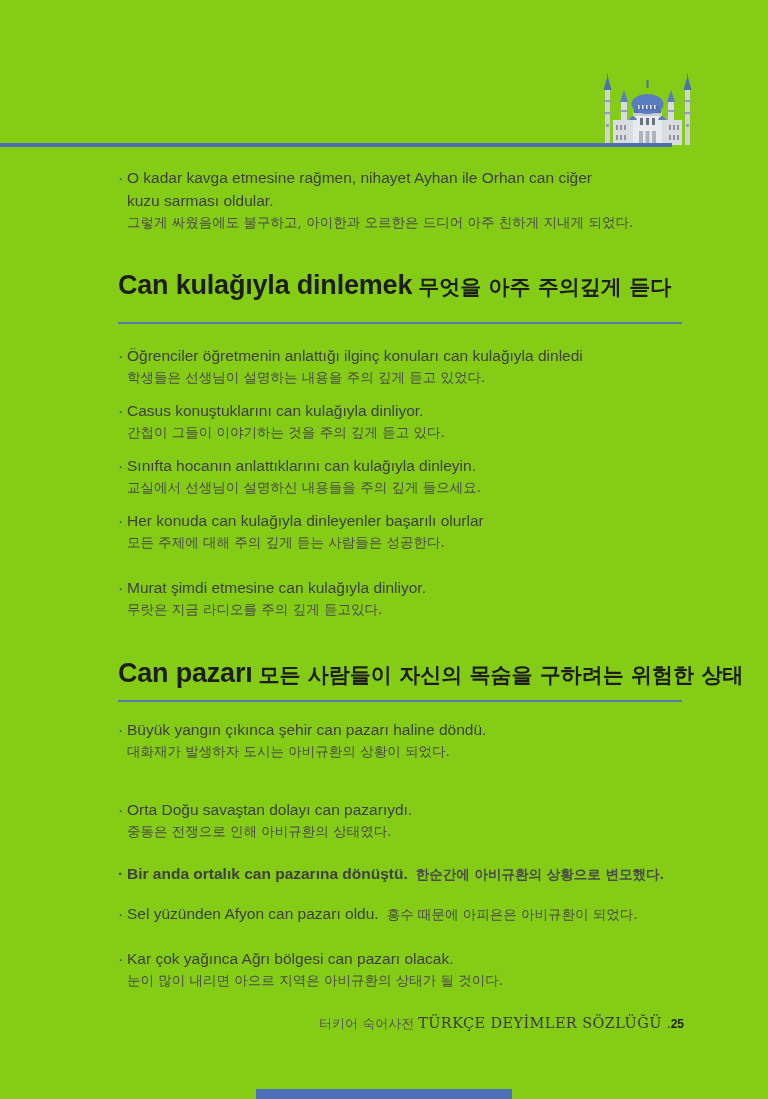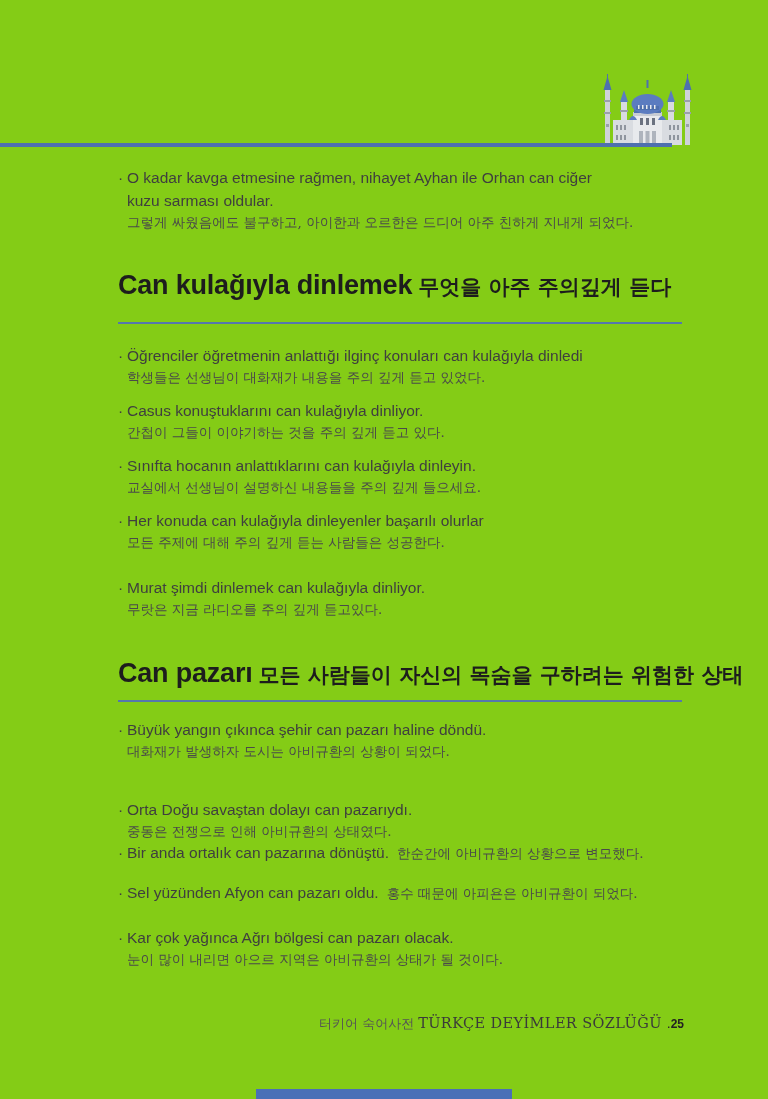--- a/index.html
+++ b/index.html
@@ -34,21 +34,21 @@
   #rule1{margin-top:20px;}
   #s1e0{margin-top:20px;}
   #s1e1{margin-top:12px;}
   #s1e2{margin-top:12px;}
   #s1e3{margin-top:12px;}
   #s1e4{margin-top:24px;}
   #heading2{margin-top:37px;}
   #rule2{margin-top:10px;}
   #s2e0{margin-top:16px;}
   #s2e1{margin-top:37px;}
-  #s2e2{}
+  #s2e2{margin-top:21px;font-weight:bold;}
   #s2e3{margin-top:16px;}
   #s2e4{margin-top:21px;}
 
   
   .footer{position:absolute;top:1014px;right:84px;white-space:nowrap;}
   .f-ko{font-family:"DejaVu Serif","Liberation Serif",serif;font-size:13px;color:#555555;}
   .f-title{font-family:"DejaVu Serif","Liberation Serif",serif;font-size:14.5px;color:#3a3a3a;
            letter-spacing:0.4px;margin-left:4px;}
   .f-sep{font-size:14px;color:#2b2b2b;margin-left:5px;}
   .f-num{font-size:12px;font-weight:600;color:#222222;}
@@ -131,36 +131,36 @@
       <div class="tr-line"><span class="bullet">·</span><span class="tr">O kadar kavga etmesine rağmen, nihayet Ayhan ile Orhan can ciğer
 kuzu sarması oldular.</span></div>
       <div class="ko">그렇게 싸웠음에도 불구하고, 아이한과 오르한은 드디어 아주 친하게 지내게 되었다.</div>
     </div>
 
     <h2 id="heading1"><span class="h-tr">Can kulağıyla dinlemek</span><span class="h-ko">무엇을 아주 주의깊게 듣다</span></h2>
     <div id="rule1" class="section-rule"></div>
 
     <div id="s1e0" class="entry">
       <div class="tr-line"><span class="bullet">·</span><span class="tr">Öğrenciler öğretmenin anlattığı ilginç konuları can kulağıyla dinledi</span></div>
-      <div class="ko">학생들은 선생님이 대화재가 내용을 주의 깊게 듣고 있었다.</div>
+      <div class="ko">학생들은 선생님이 설명하는 내용을 주의 깊게 듣고 있었다.</div>
     </div>
     <div id="s1e1" class="entry">
       <div class="tr-line"><span class="bullet">·</span><span class="tr">Casus konuştuklarını can kulağıyla dinliyor.</span></div>
       <div class="ko">간첩이 그들이 이야기하는 것을 주의 깊게 듣고 있다.</div>
     </div>
     <div id="s1e2" class="entry">
       <div class="tr-line"><span class="bullet">·</span><span class="tr">Sınıfta hocanın anlattıklarını can kulağıyla dinleyin.</span></div>
       <div class="ko">교실에서 선생님이 설명하신 내용들을 주의 깊게 들으세요.</div>
     </div>
     <div id="s1e3" class="entry">
       <div class="tr-line"><span class="bullet">·</span><span class="tr">Her konuda can kulağıyla dinleyenler başarılı olurlar</span></div>
       <div class="ko">모든 주제에 대해 주의 깊게 듣는 사람들은 성공한다.</div>
     </div>
     <div id="s1e4" class="entry">
-      <div class="tr-line"><span class="bullet">·</span><span class="tr">Murat şimdi dinlemek can kulağıyla dinliyor.</span></div>
+      <div class="tr-line"><span class="bullet">·</span><span class="tr">Murat şimdi etmesine can kulağıyla dinliyor.</span></div>
       <div class="ko">무랏은 지금 라디오를 주의 깊게 듣고있다.</div>
     </div>
 
     <h2 id="heading2"><span class="h-tr">Can pazarı</span><span class="h-ko">모든 사람들이 자신의 목숨을 구하려는 위험한 상태</span></h2>
     <div id="rule2" class="section-rule"></div>
 
     <div id="s2e0" class="entry">
       <div class="tr-line"><span class="bullet">·</span><span class="tr">Büyük yangın çıkınca şehir can pazarı haline döndü.</span></div>
       <div class="ko">대화재가 발생하자 도시는 아비규환의 상황이 되었다.</div>
     </div>

